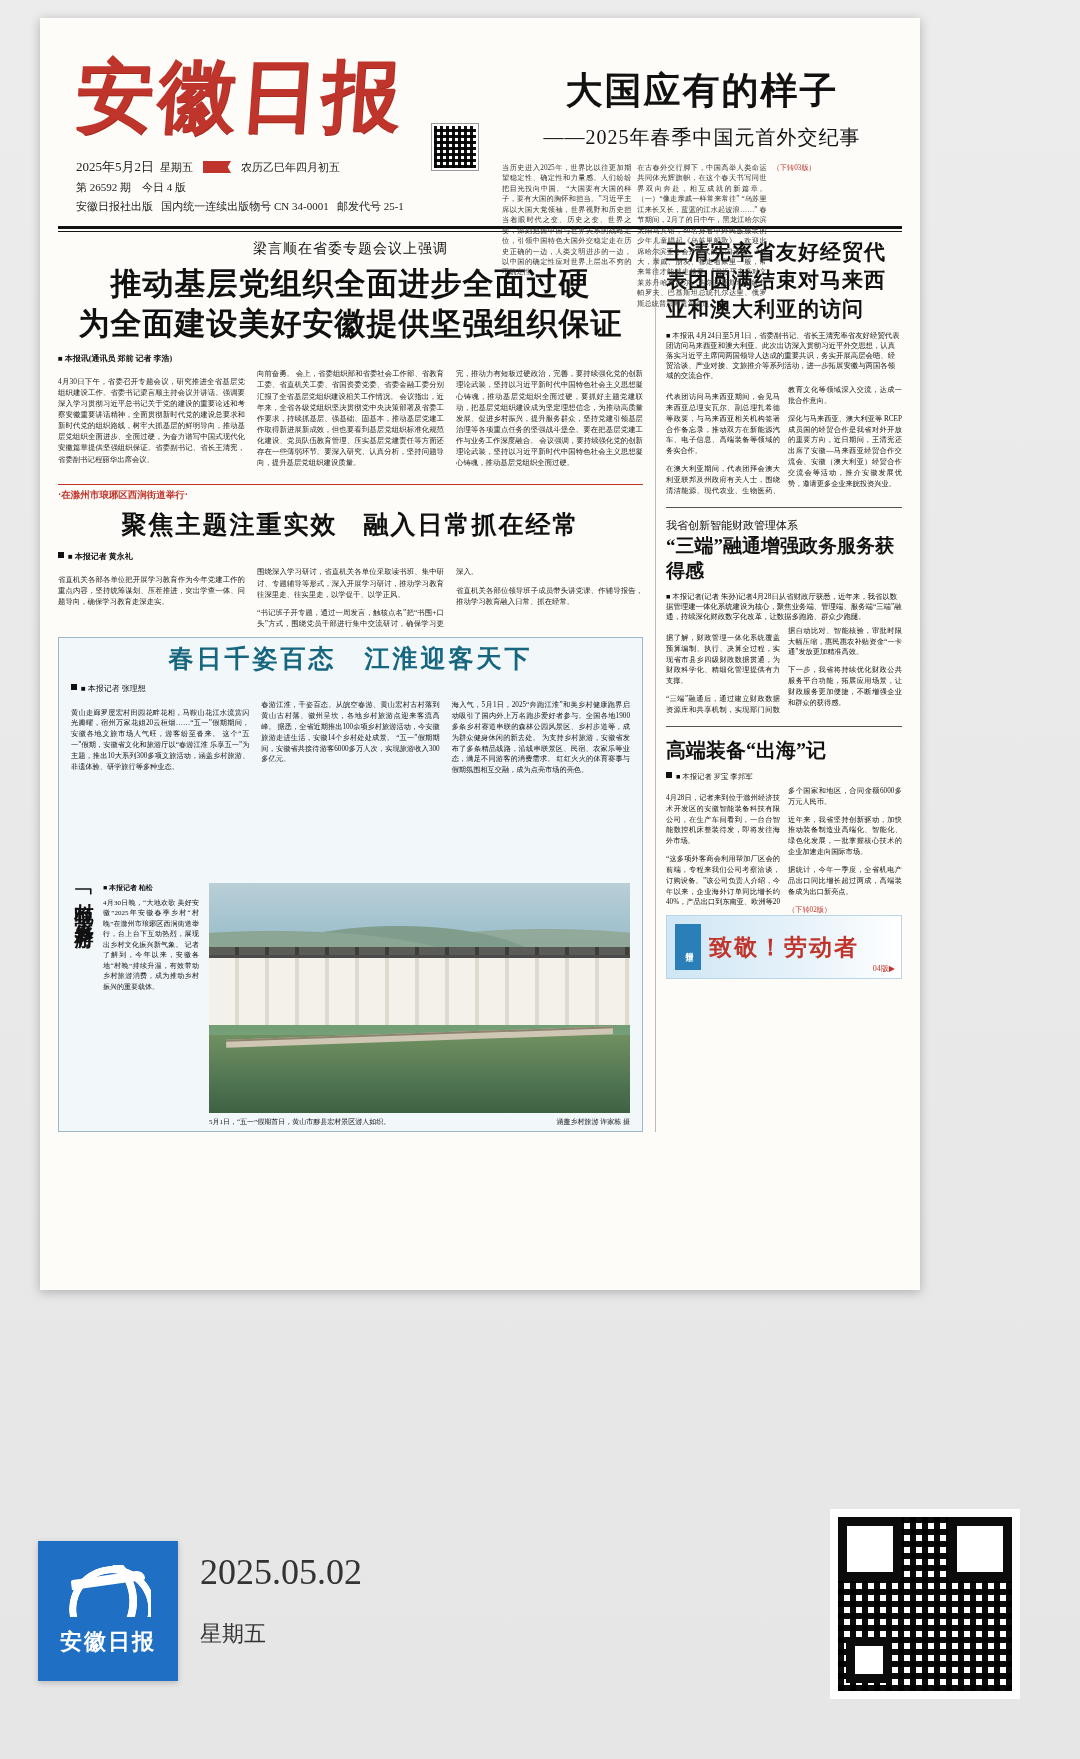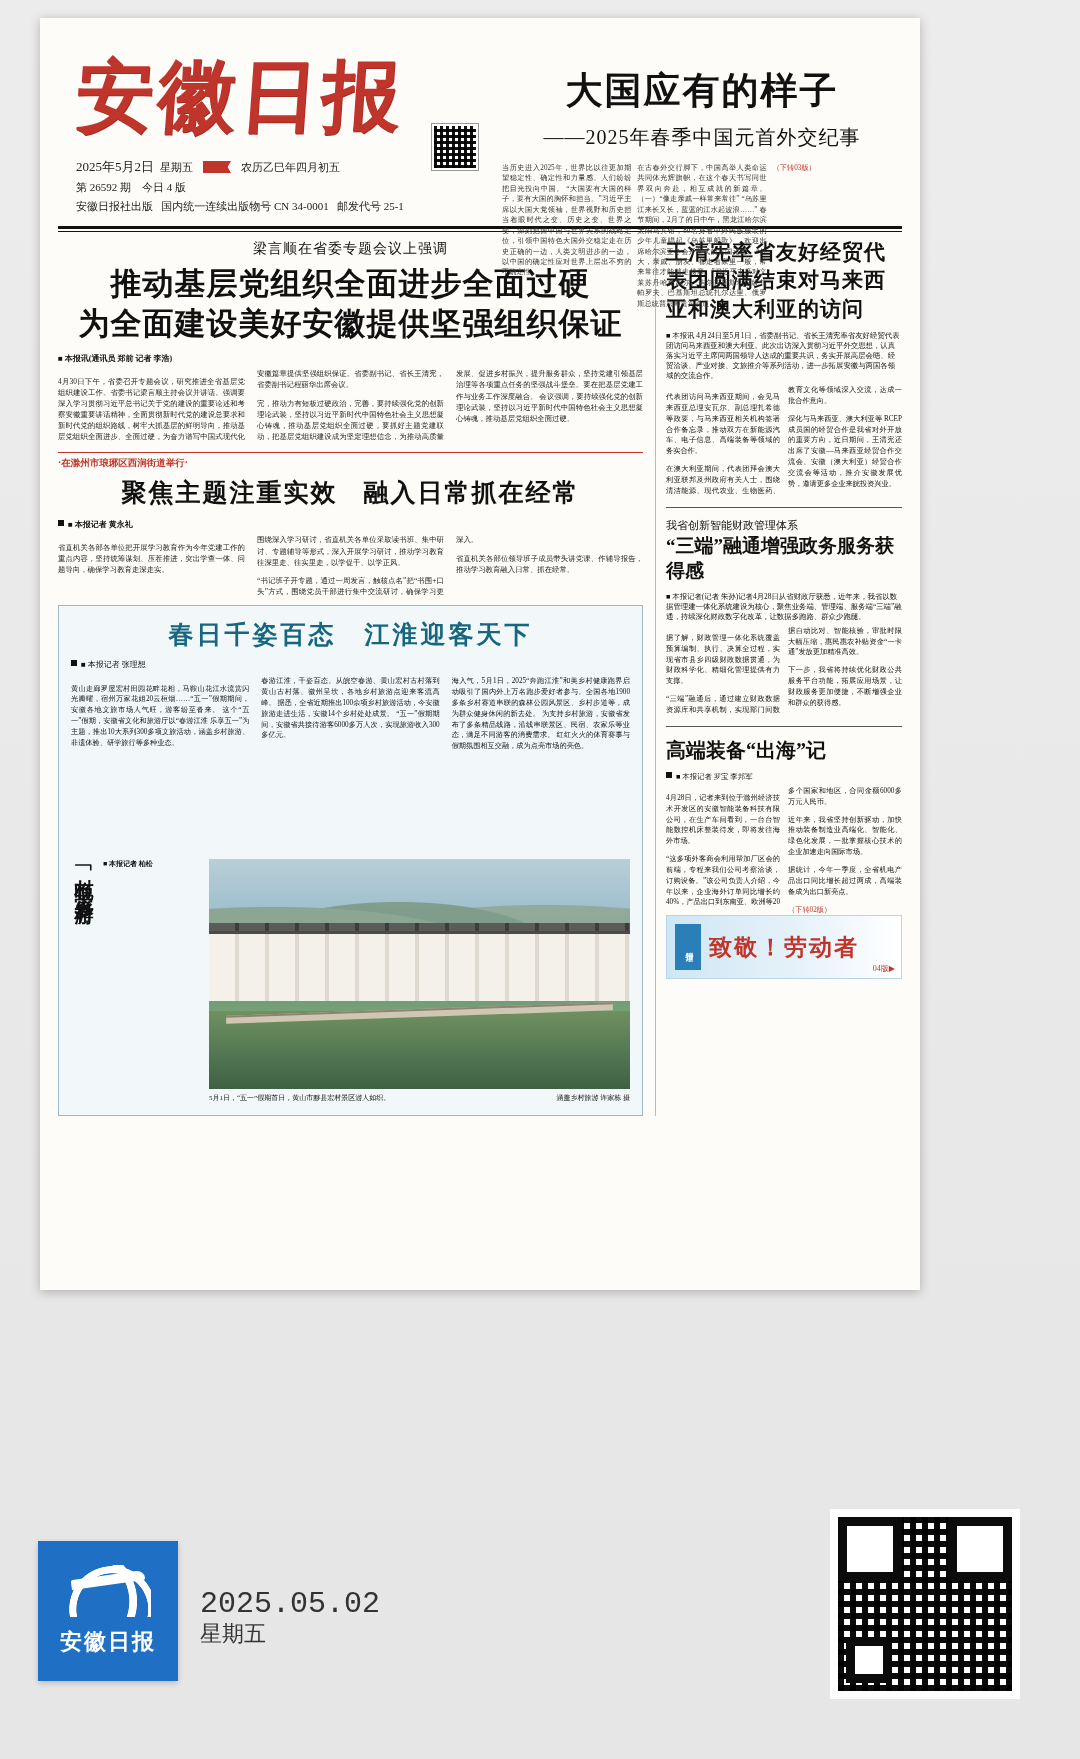--- a/index.html
+++ b/index.html
@@ -114,21 +114,21 @@
   .redline { border-top: 1px solid #c0352b; margin: 10px 0 4px; }
   .redband { font-size: 9.5px; color: #c0352b; margin: 4px 0 6px; font-weight:700;}
   .two-head { display:flex; gap: 26px; justify-content:center; margin: 2px 0 8px;}
   .two-head div { font-size: 25px; font-weight: 700; letter-spacing: 2px;}
   .sq { display:inline-block;width:6px;height:6px;background:#111;margin-right:4px;vertical-align:1px;}
 
   
   .feature {
     border: 1px solid #9bb7c9;
     background: #f2f7fa;
-    padding: 12px 12px;
+    padding: 4px 12px;
     margin-top: 8px;
   }
   .feature-title {
     text-align:center;
     font-size: 25px;
     font-weight: 700;
     color: #16667f;
     letter-spacing: 3px;
   }
   .feature-byline{ font-size:8px; margin:8px 0 6px; }
@@ -217,21 +217,21 @@
     background:
       radial-gradient(circle at 20% 70%, transparent 60%, #fff 61% 70%, transparent 71%),
       radial-gradient(circle at 55% 85%, transparent 55%, #fff 56% 66%, transparent 67%);
     position:relative;
   }
   .brandcard .wave:after{
     content:""; position:absolute; left:6px; top:10px; width:74px; height:10px;
     background:#fff; border-radius: 10px 40px 10px 2px; transform: rotate(-8deg);
   }
   .brandcard .bname{ color:#fff; font-size:22px; font-weight:700; letter-spacing:2px; margin-top:10px;}
-  .fdate { position:absolute; left: 200px; bottom: 138px; font-size: 30px; color:#333;font-family:Liberation Mono, monospace;}
+  .fdate { position:absolute; left: 200px; bottom: 166px; font-size: 36px; color:#333;}
   .fday  { position:absolute; left: 200px; bottom: 110px; font-size: 22px; color:#333;}
   .qr-big {
     position:absolute; right: 60px; bottom: 60px; width: 190px; height: 190px;
     background:#fff; padding: 8px;
   }
   .qr-big .qr {
     width:100%; height:100%;
     background:
       repeating-linear-gradient(90deg,#0b0b0b 0 6px,#fff 6px 12px),
       repeating-linear-gradient(0deg,#0b0b0b 0 6px,#fff 6px 12px);
@@ -307,20 +307,23 @@
 
       <div class="col-left">
 
         <div class="kicker">梁言顺在省委专题会议上强调</div>
         <div class="lead-title">推动基层党组织全面进步全面过硬</div>
         <div class="lead-title">为全面建设美好安徽提供坚强组织保证</div>
 
         <div class="byline">■ 本报讯(通讯员 郑前 记者 李浩)</div>
         <div class="txt-cols-3">
           <p>4月30日下午，省委召开专题会议，研究推进全省基层党组织建设工作。省委书记梁言顺主持会议并讲话。强调要深入学习贯彻习近平总书记关于党的建设的重要论述和考察安徽重要讲话精神，全面贯彻新时代党的建设总要求和新时代党的组织路线，树牢大抓基层的鲜明导向，推动基层党组织全面进步、全面过硬，为奋力谱写中国式现代化安徽篇章提供坚强组织保证。省委副书记、省长王清宪，省委副书记程丽华出席会议。</p>
+          <p>向前奋勇。
+会上，省委组织部和省委社会工作部、省教育工委、省直机关工委、省国资委党委、省委金融工委分别汇报了全省基层党组织建设相关工作情况。
+会议指出，近年来，全省各级党组织坚决贯彻党中央决策部署及省委工作要求，持续抓基层、强基础、固基本，推动基层党建工作取得新进展新成效，但也要看到基层党组织标准化规范化建设、党员队伍教育管理、压实基层党建责任等方面还存在一些薄弱环节。要深入研究、认真分析，坚持问题导向，提升基层党组织建设质量。</p>
           <p>完，推动力有短板过硬政治，完善，要持续强化党的创新理论武装，坚持以习近平新时代中国特色社会主义思想凝心铸魂，推动基层党组织全面过硬，要抓好主题党建联动，把基层党组织建设成为坚定理想信念，为推动高质量发展、促进乡村振兴，提升服务群众，坚持党建引领基层治理等各项重点任务的坚强战斗堡垒。要在把基层党建工作与业务工作深度融合。
 会议强调，要持续强化党的创新理论武装，坚持以习近平新时代中国特色社会主义思想凝心铸魂，推动基层党组织全面过硬。</p>
         </div>
 
         <div class="redline"></div>
         <div class="redband">·在滁州市琅琊区西涧街道举行·</div>
 
         <div class="two-head">
           <div>聚焦主题注重实效</div>
           <div>融入日常抓在经常</div>
@@ -349,20 +352,22 @@
             <p>海入气，5月1日，2025“奔跑江淮”和美乡村健康跑界启动吸引了国内外上万名跑步爱好者参与。全国各地1900多条乡村赛道串联的森林公园风景区、乡村步道等，成为群众健身休闲的新去处。
 为支持乡村旅游，安徽省发布了多条精品线路，沿线串联景区、民宿、农家乐等业态，满足不同游客的消费需求。
 红红火火的体育赛事与假期氛围相互交融，成为点亮市场的亮色。</p>
           </div>
 
           <div style="display:flex; gap:10px; margin-top:8px;">
             <div style="display:flex;">
               <div class="vertical-title">「村晚」带火乡村游</div>
               <div style="width:96px; font-size:7px; line-height:1.5; text-align:justify;">
                 <div style="font-weight:700; margin-bottom:4px;">■ 本报记者 柏松</div>
+                <div>4月30日晚，“大地欢歌 美好安徽”2025年安徽春季乡村“村晚”在滁州市琅琊区西涧街道举行，台上台下互动热烈，展现出乡村文化振兴新气象。
+记者了解到，今年以来，安徽各地“村晚”持续升温，有效带动乡村旅游消费，成为推动乡村振兴的重要载体。</div>
               </div>
             </div>
             <div style="flex:1;">
               <div class="photo">
                 <div class="mountains"></div>
                 <div class="roofs"></div>
                 <div class="houses"></div>
                 <div class="water"></div>
                 <div class="bridge"></div>
               </div>

